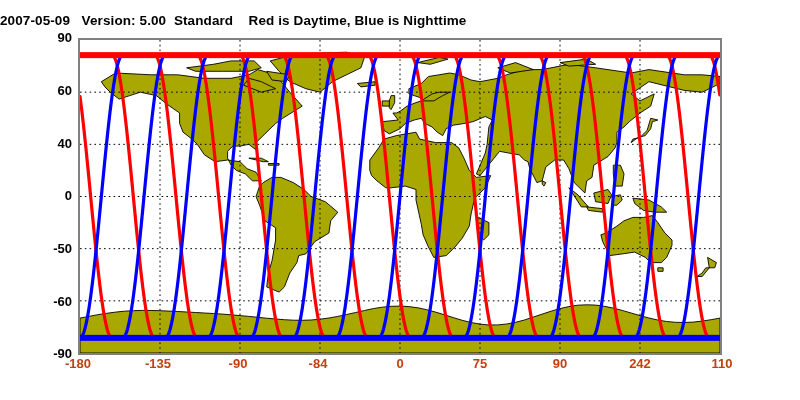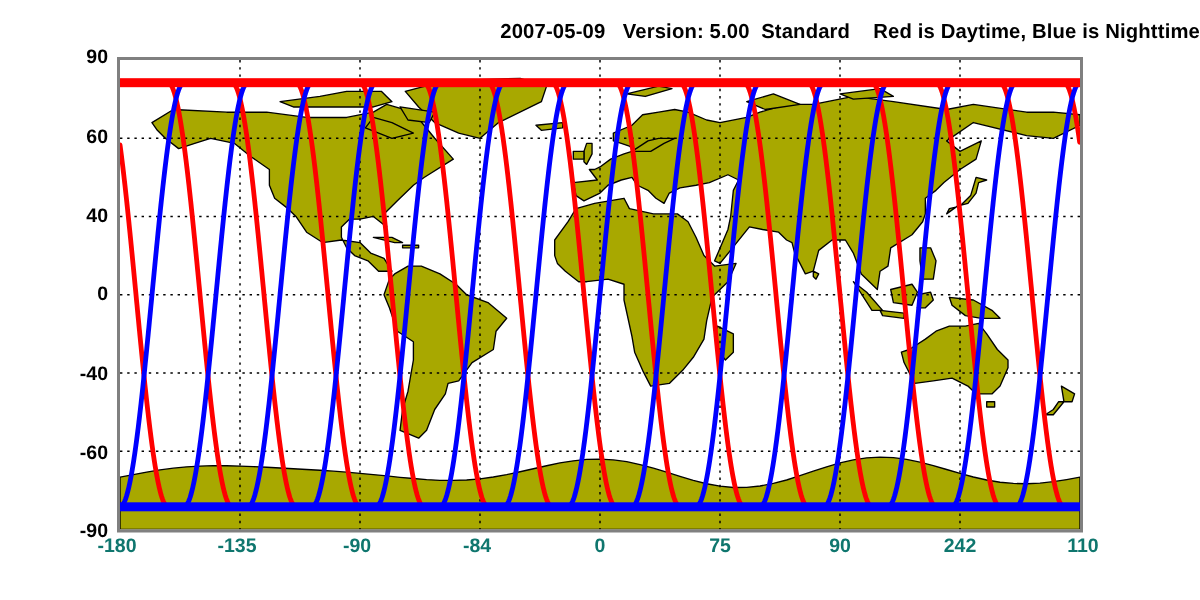--- a/index.html
+++ b/index.html
@@ -5,39 +5,39 @@
   html,body{margin:0;padding:0;}
   body{
     width:800px;height:400px;background:#ffffff;
     font-family:"Liberation Sans", sans-serif;
     overflow:hidden;position:relative;
   }
   #root{position:absolute;left:0;top:0;width:800px;height:400px;}
 
   #title{
     position:absolute;left:0;top:13px;width:800px;
-    text-align:right;font-size:13.5px;font-weight:bold;color:#000;
+    text-align:left;font-size:13.5px;font-weight:bold;color:#000;
     letter-spacing:0.1px;white-space:pre;
   }
 
   
   #plot{
     position:absolute;left:78px;top:38px;width:644px;height:317px;
     background:#ffffff;box-sizing:border-box;
     border:2px solid #808080;
   }
   #plotinner{position:absolute;left:0;top:0;width:640px;height:313px;overflow:hidden;}
   #plotinner svg{position:absolute;left:0;top:0;}
   .ytick{
     position:absolute;width:36px;text-align:right;
     font-size:13px;font-weight:bold;color:#000;line-height:14px;
   }
   .xtick{
     position:absolute;width:60px;text-align:center;
-    font-size:13px;font-weight:bold;color:#0f766e;line-height:14px;
+    font-size:13px;font-weight:bold;color:#c2410c;line-height:14px;
   }
 </style>
 </head>
 <body>
 
 <div id="root">
 
   <div id="title">2007-05-09   Version: 5.00  Standard    Red is Daytime, Blue is Nighttime</div>
 
   <div id="plot">
@@ -123,21 +123,21 @@
           <rect x="0" y="12.128333333333337" width="640" height="6" fill="#FF0000"></rect>
           <rect x="0" y="294.8716666666667" width="640" height="6" fill="#0000FF"></rect>
         </svg>
     </div>
   </div>
 
   <div class="ytick" style="left:36px;top:31px;">90</div>
   <div class="ytick" style="left:36px;top:84px;">60</div>
   <div class="ytick" style="left:36px;top:137px;">40</div>
   <div class="ytick" style="left:36px;top:189px;">0</div>
-  <div class="ytick" style="left:36px;top:242px;">-40</div>
+  <div class="ytick" style="left:36px;top:242px;">-50</div>
   <div class="ytick" style="left:36px;top:295px;">-60</div>
   <div class="ytick" style="left:36px;top:347px;">-90</div>
 
   <div class="xtick" style="left:48px;top:357px;">-180</div>
   <div class="xtick" style="left:128px;top:357px;">-135</div>
   <div class="xtick" style="left:208px;top:357px;">-90</div>
   <div class="xtick" style="left:288px;top:357px;">-84</div>
   <div class="xtick" style="left:370px;top:357px;">0</div>
   <div class="xtick" style="left:450px;top:357px;">75</div>
   <div class="xtick" style="left:530px;top:357px;">90</div>

